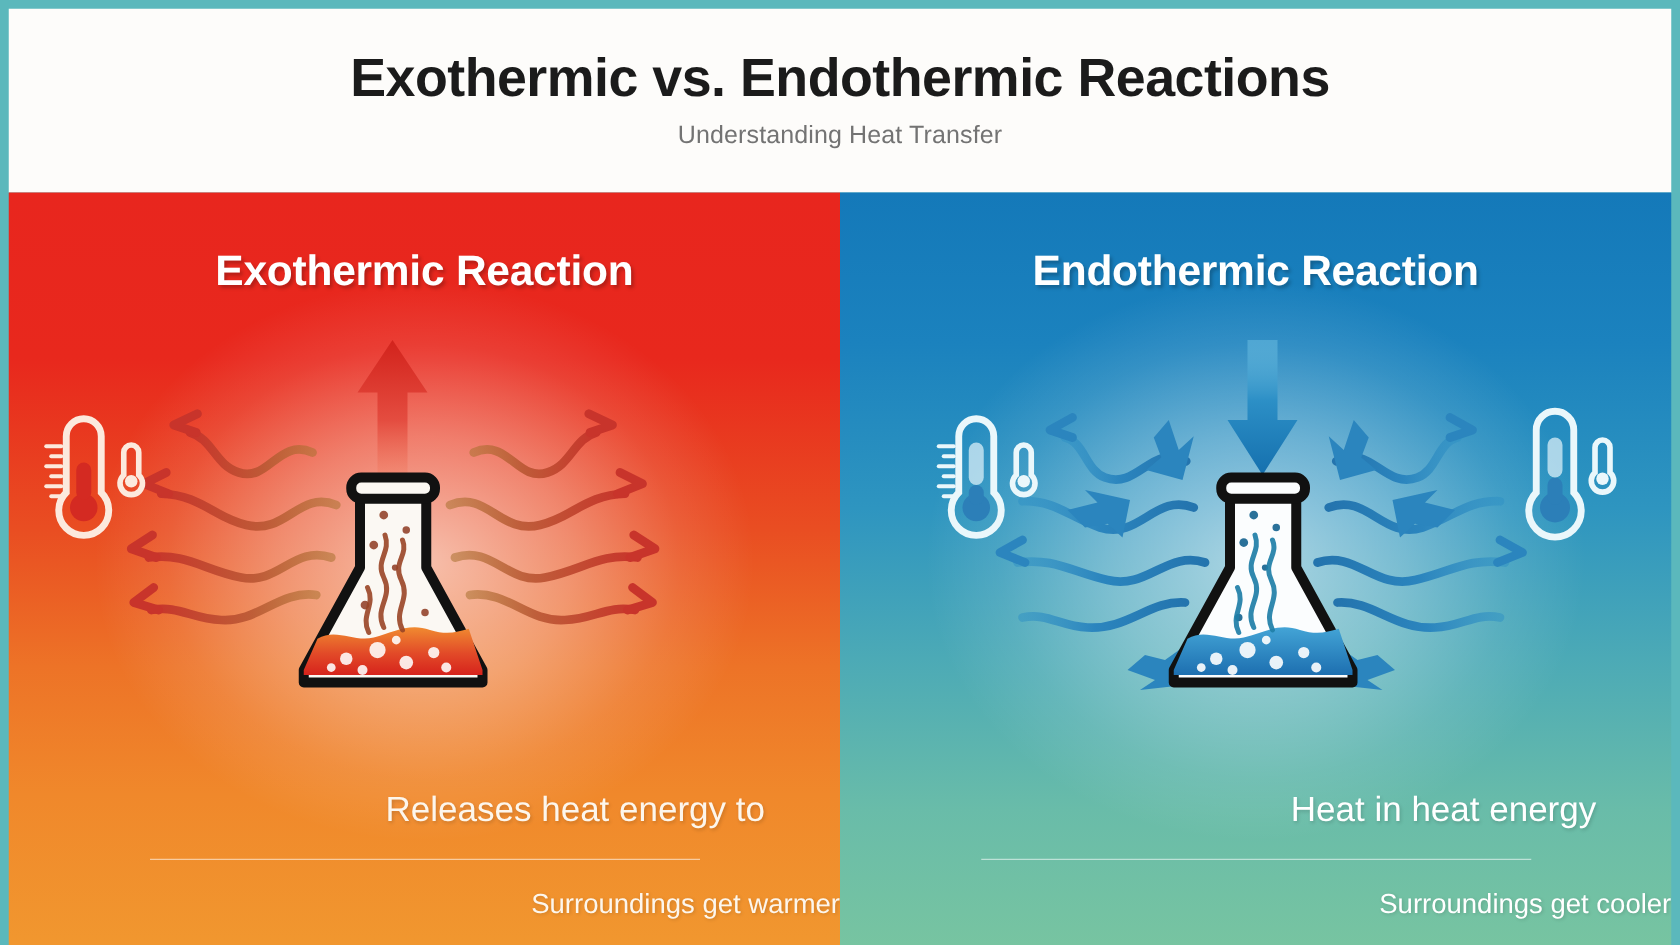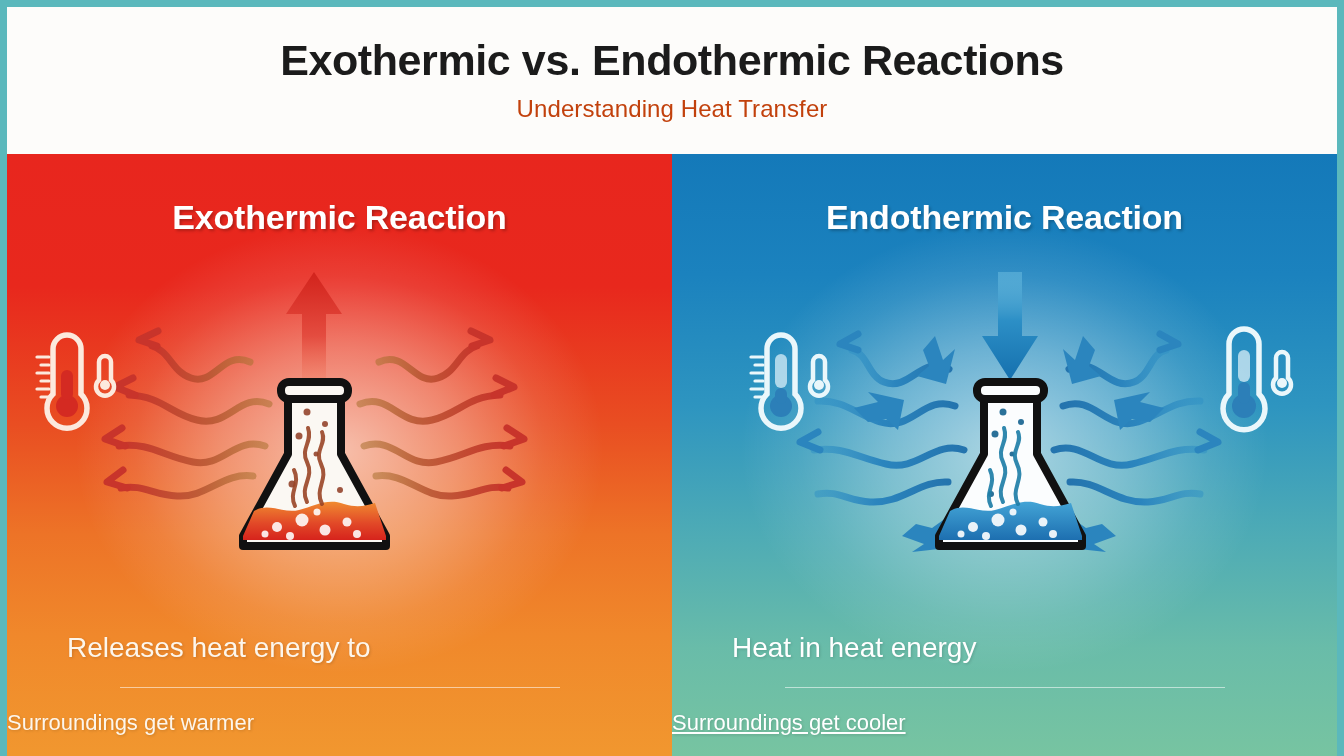--- a/index.html
+++ b/index.html
@@ -31,23 +31,23 @@
   }
   #main-title {
     font-size:43px;
     font-weight:bold;
     color:#1B1B1B;
     letter-spacing:-0.4px;
     line-height:1.05;
     white-space:nowrap;
   }
   #subtitle {
-    font-size:24px;
+    font-size:20px;
     font-weight:400;
-    color:#c2410c;
+    color:#737373;
     margin-top:11px;
     letter-spacing:0.1px;
     white-space:nowrap;
   }
   
   #panels {
     flex:1 1 auto;
     display:flex;
     position:relative;
   }
@@ -96,21 +96,21 @@
   .panel-svg {
     position:absolute;
     left:0; top:0;
     width:100%; height:100%;
     z-index:4;
   }
   .desc-block {
     position:absolute;
     left:0; bottom:0; width:100%;
     z-index:7;
-    text-align:left;
+    text-align:right;
     padding-bottom:20px;
   }
   .desc-main {
     font-size:28px;
     line-height:1.26;
     color:#FDF6EC;
     text-shadow:1px 1px 3px rgba(0,0,0,0.16);
     padding:0 60px;
   }
   #panel-endo .desc-main { color:#FFFFFF; }
@@ -119,21 +119,21 @@
     margin:22px auto 0 auto;
     width:440px;
     background:rgba(255,255,255,0.55);
   }
   .desc-sub {
     font-size:22px;
     color:#FDF6EC;
     margin-top:22px;
     text-shadow:1px 1px 3px rgba(0,0,0,0.16);
   }
-  #panel-endo .desc-sub { color:#FFFFFF;text-decoration:underline; }
+  #panel-endo .desc-sub { color:#FFFFFF; }
 </style>
 </head>
 <body>
 
 <div id="infographic">
 
   <div id="header">
     <div id="main-title">Exothermic vs. Endothermic Reactions</div>
     <div id="subtitle">Understanding Heat Transfer</div>
   </div>

